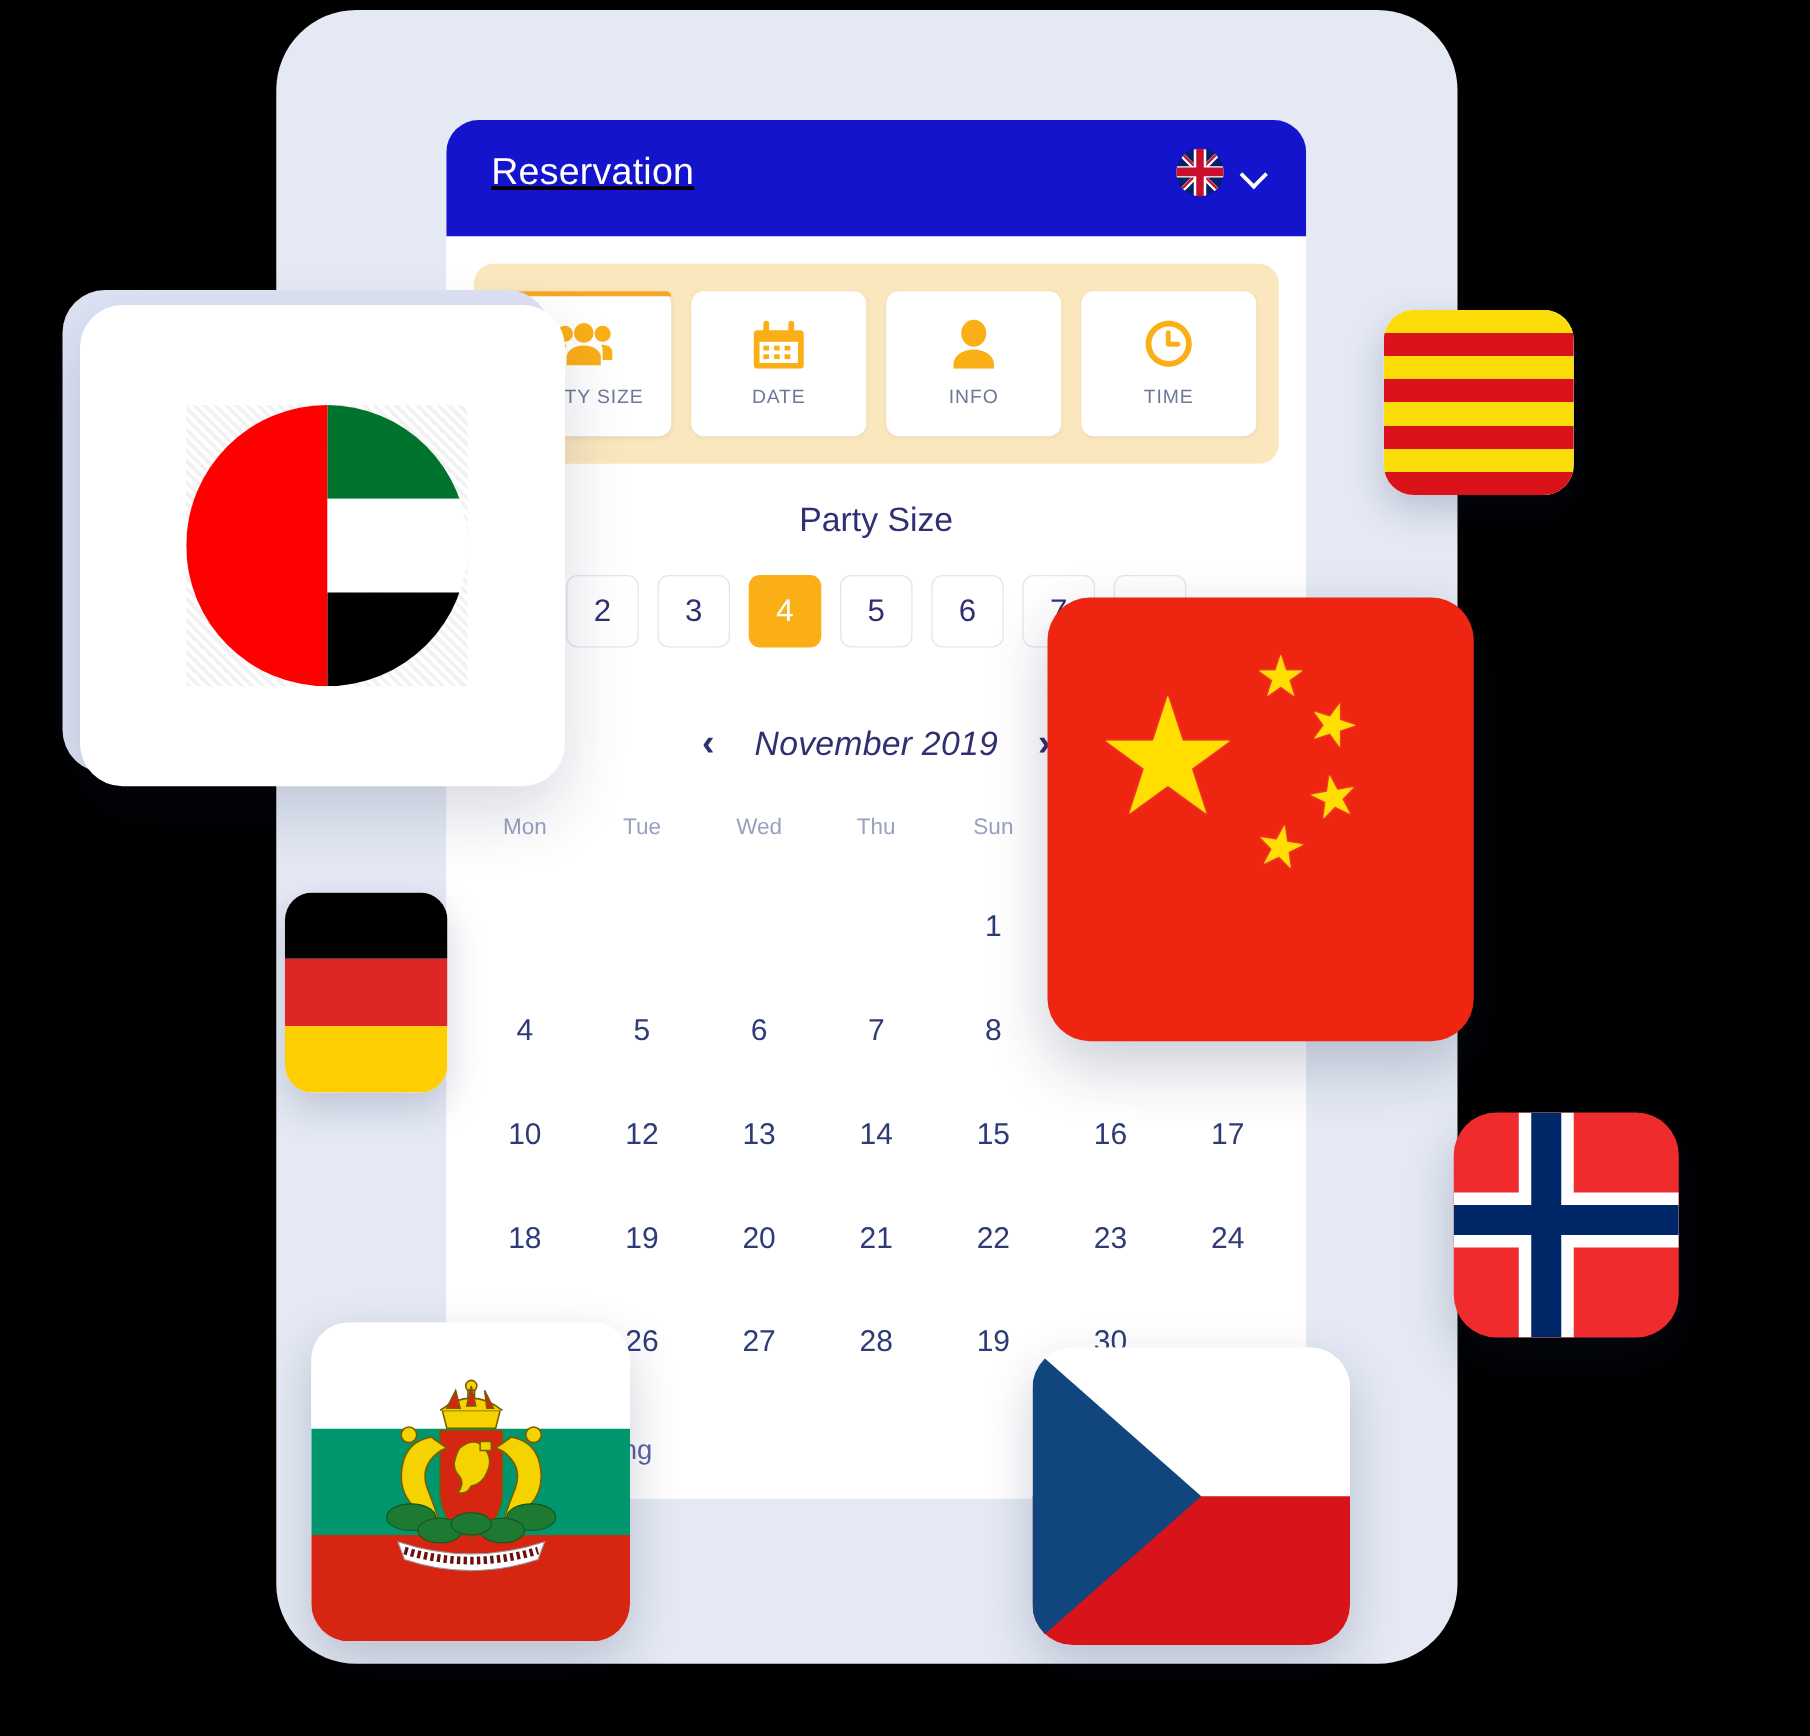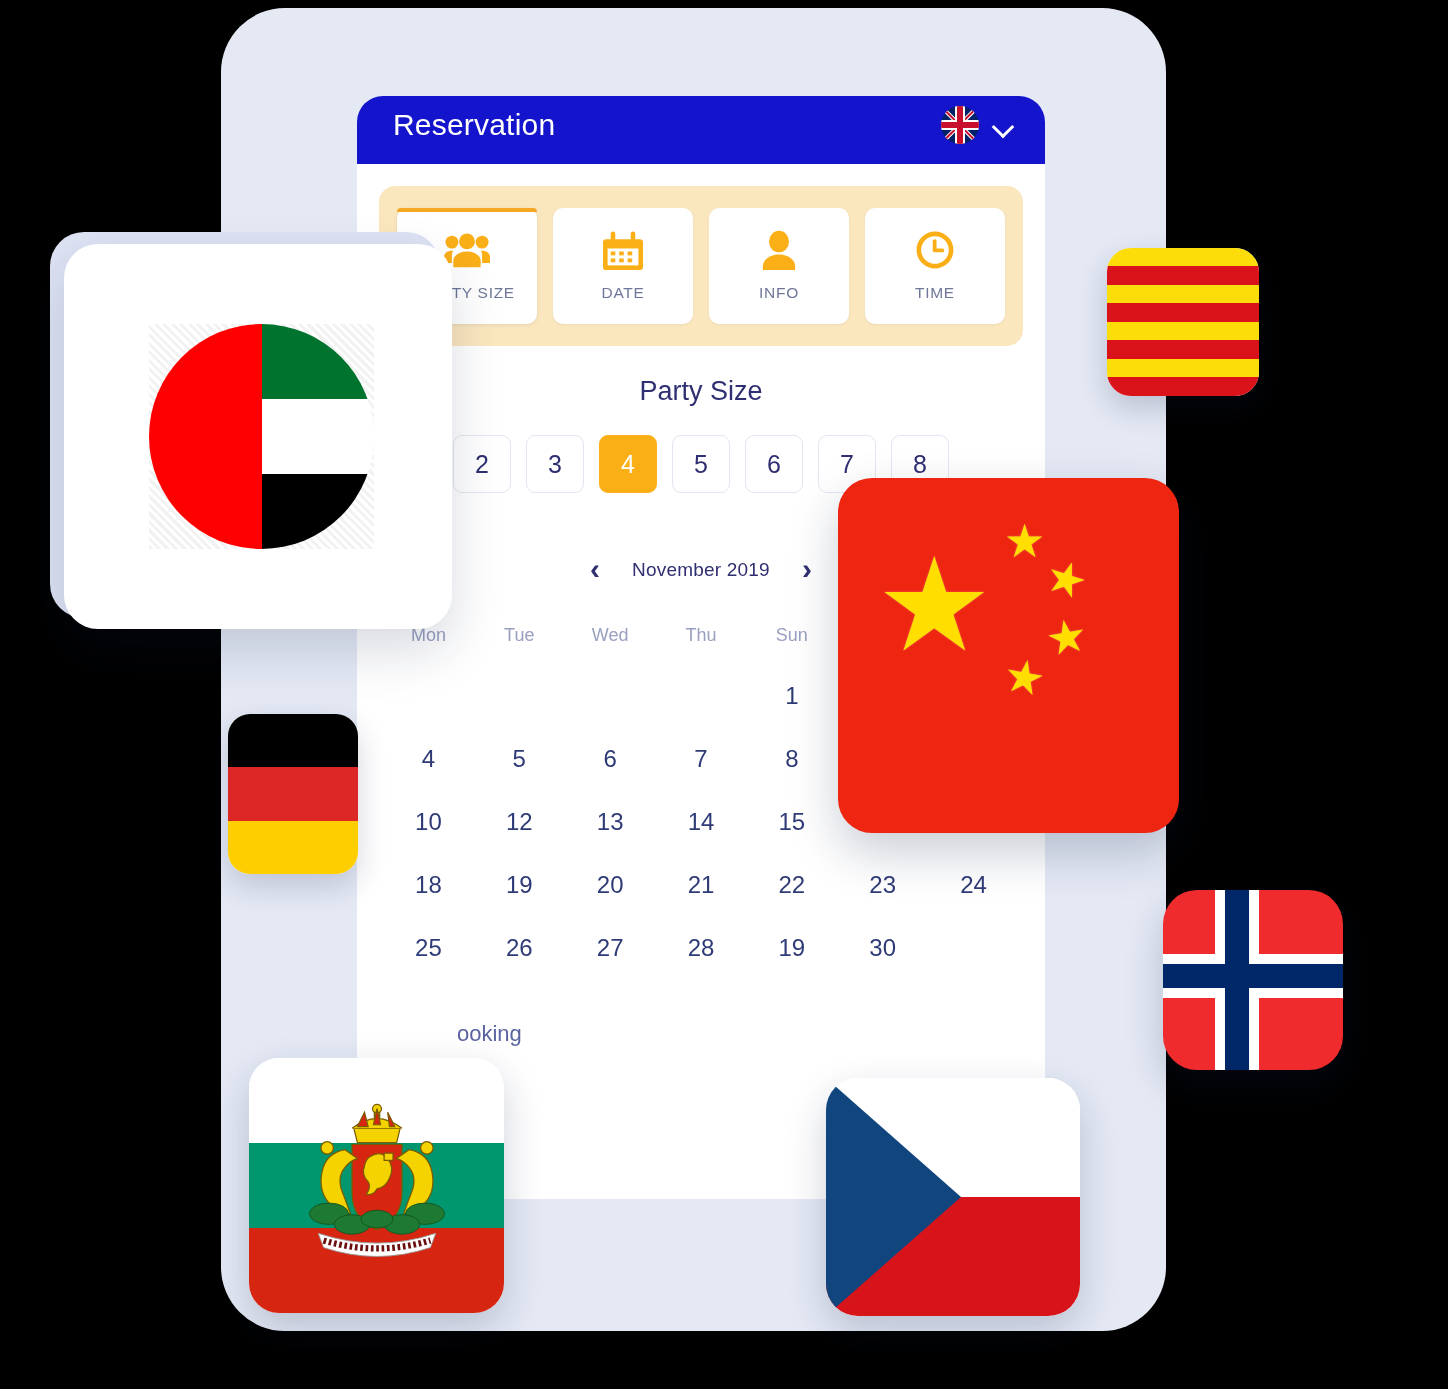--- a/index.html
+++ b/index.html
@@ -38,26 +38,27 @@
     width: 688px;
     height: 1103px;
     background: #FFFFFF;
     border-radius: 26px;
     overflow: hidden;
   }
 
   
   .app-header {
     position: relative;
-    height: 68px;
+    height: 93px;
     background: #1414CC;
     display: flex;
     align-items: center;
     justify-content: space-between;
     padding: 0 32px 10px 36px;
+    text-decoration: underline;
   }
 
   .app-title {
     color: #FFFFFF;
     font-size: 30px;
     font-weight: 400;
     letter-spacing: 0.2px;
   }
 
   .lang-switcher {
@@ -197,30 +198,32 @@
     height: 30px;
     position: relative;
     color: #2F2F72;
     font-size: 30px;
     line-height: 28px;
     font-weight: 600;
     text-align: center;
   }
 
   .cal-month {
-    font-size: 19px;
+    font-size: 27px;
     color: #2F2F72;
     letter-spacing: 0.2px;
+    font-style: italic;
   }
 
   .cal-grid {
     margin-top: 26px;
     display: grid;
     grid-template-columns: repeat(7, 1fr);
     row-gap: 0;
+    gap: 20px;
   }
 
   .dow {
     text-align: center;
     font-size: 18px;
     color: #9AA0C0;
     padding: 14px 0 18px;
   }
 
   .day {

